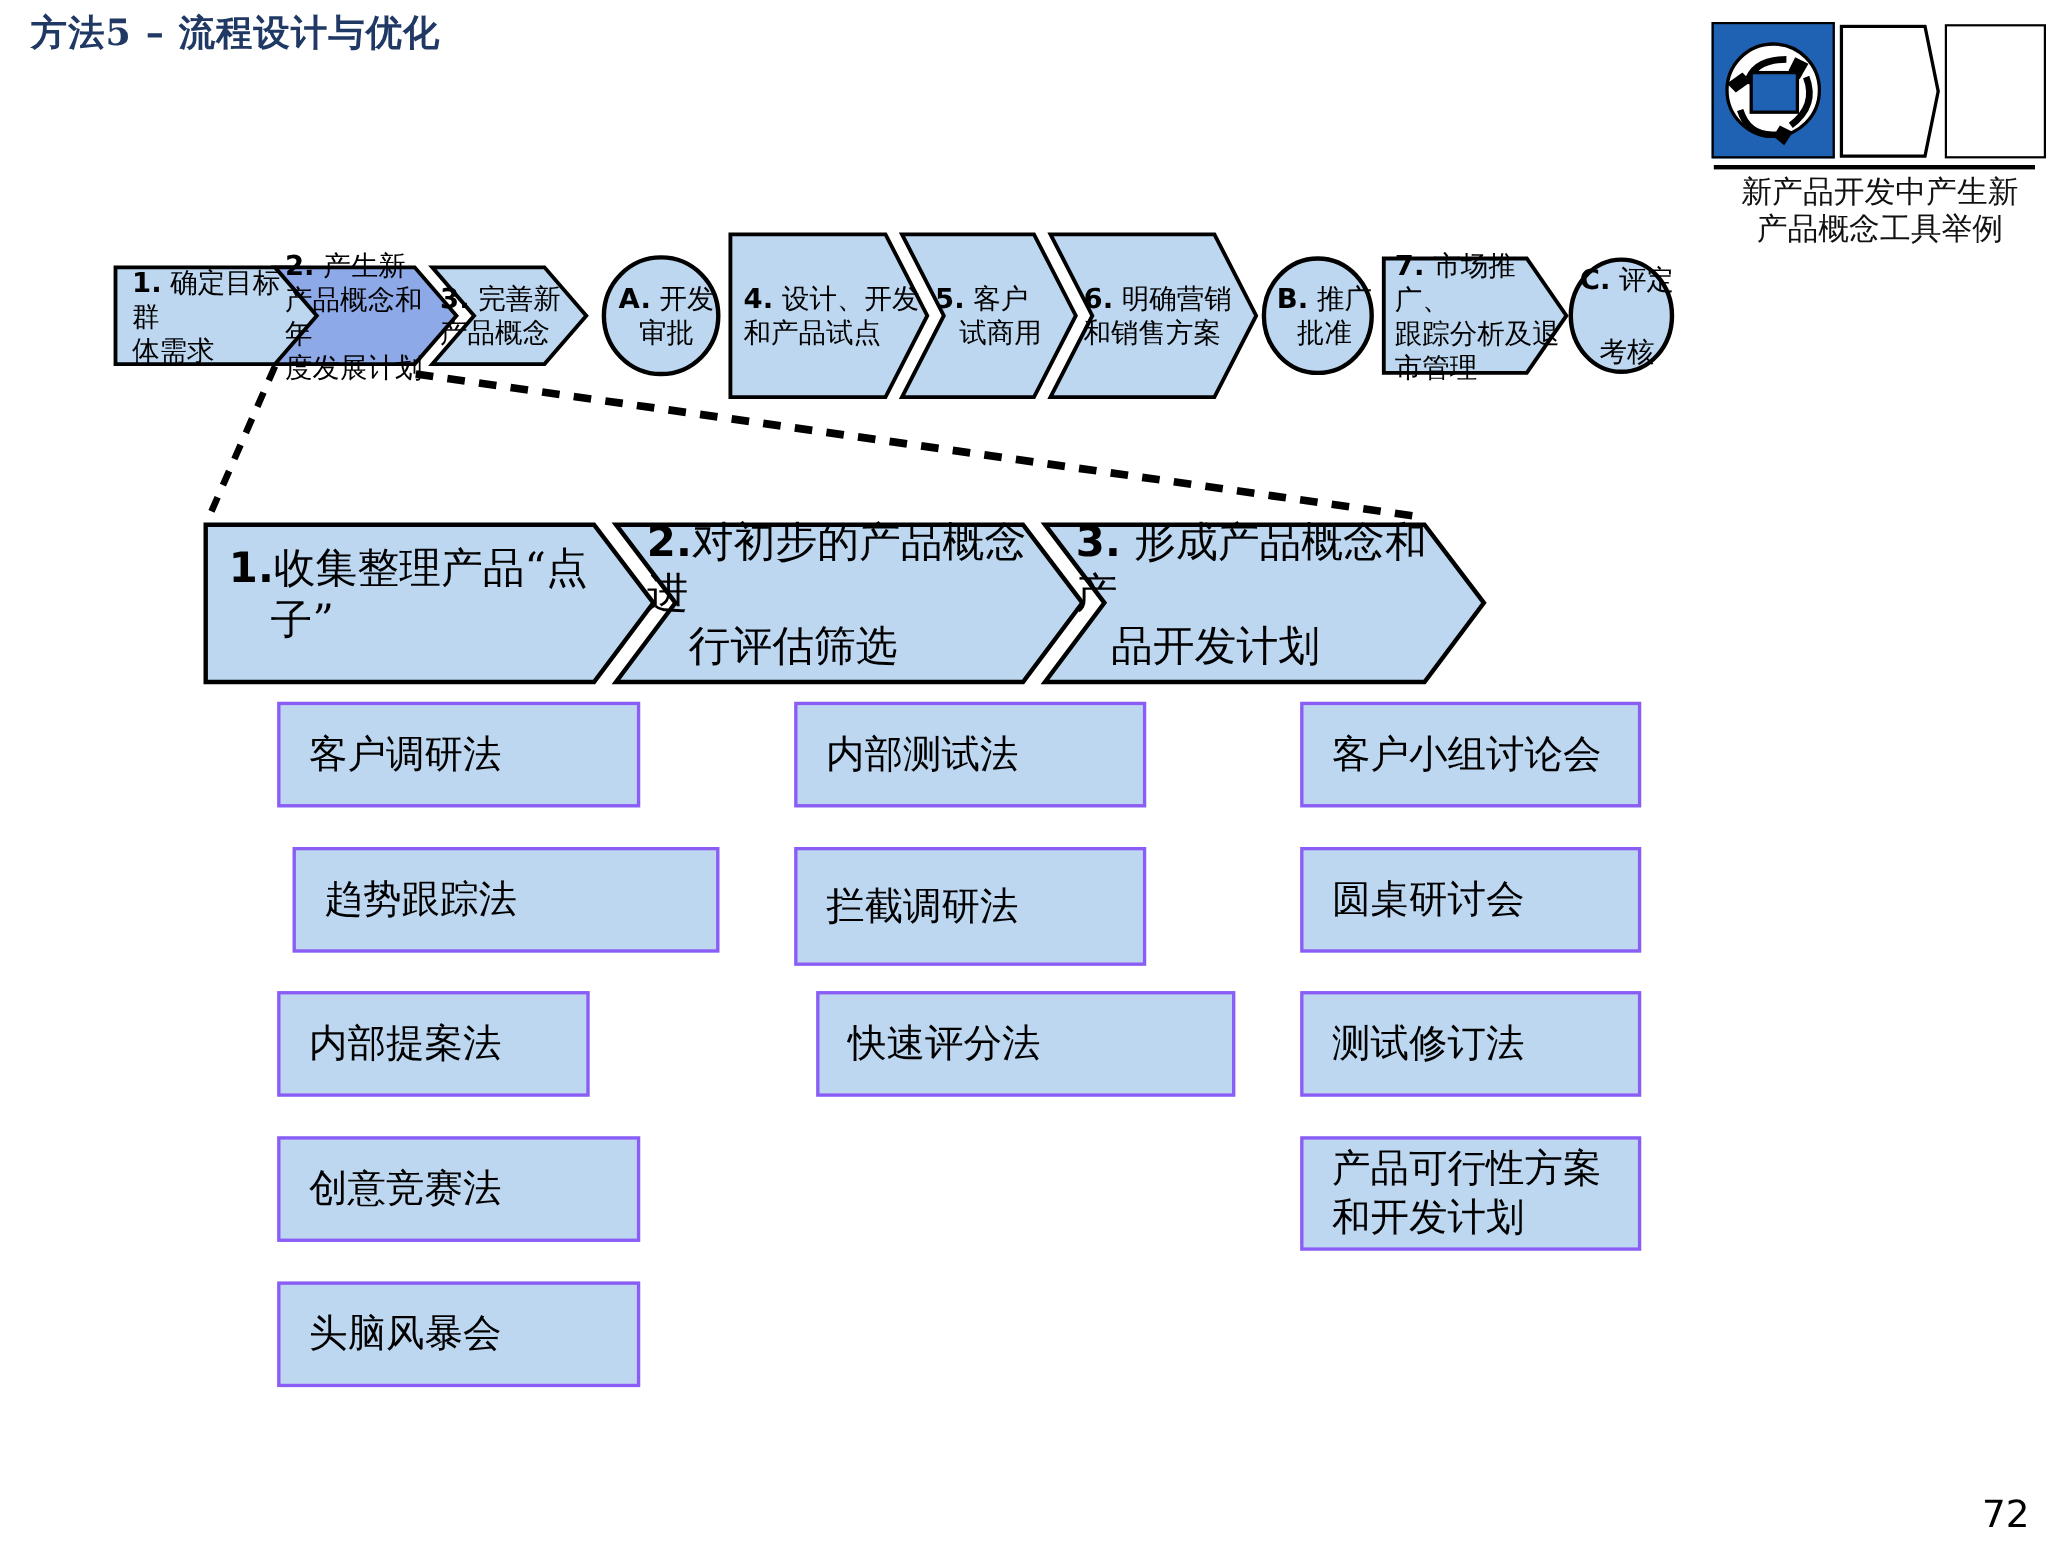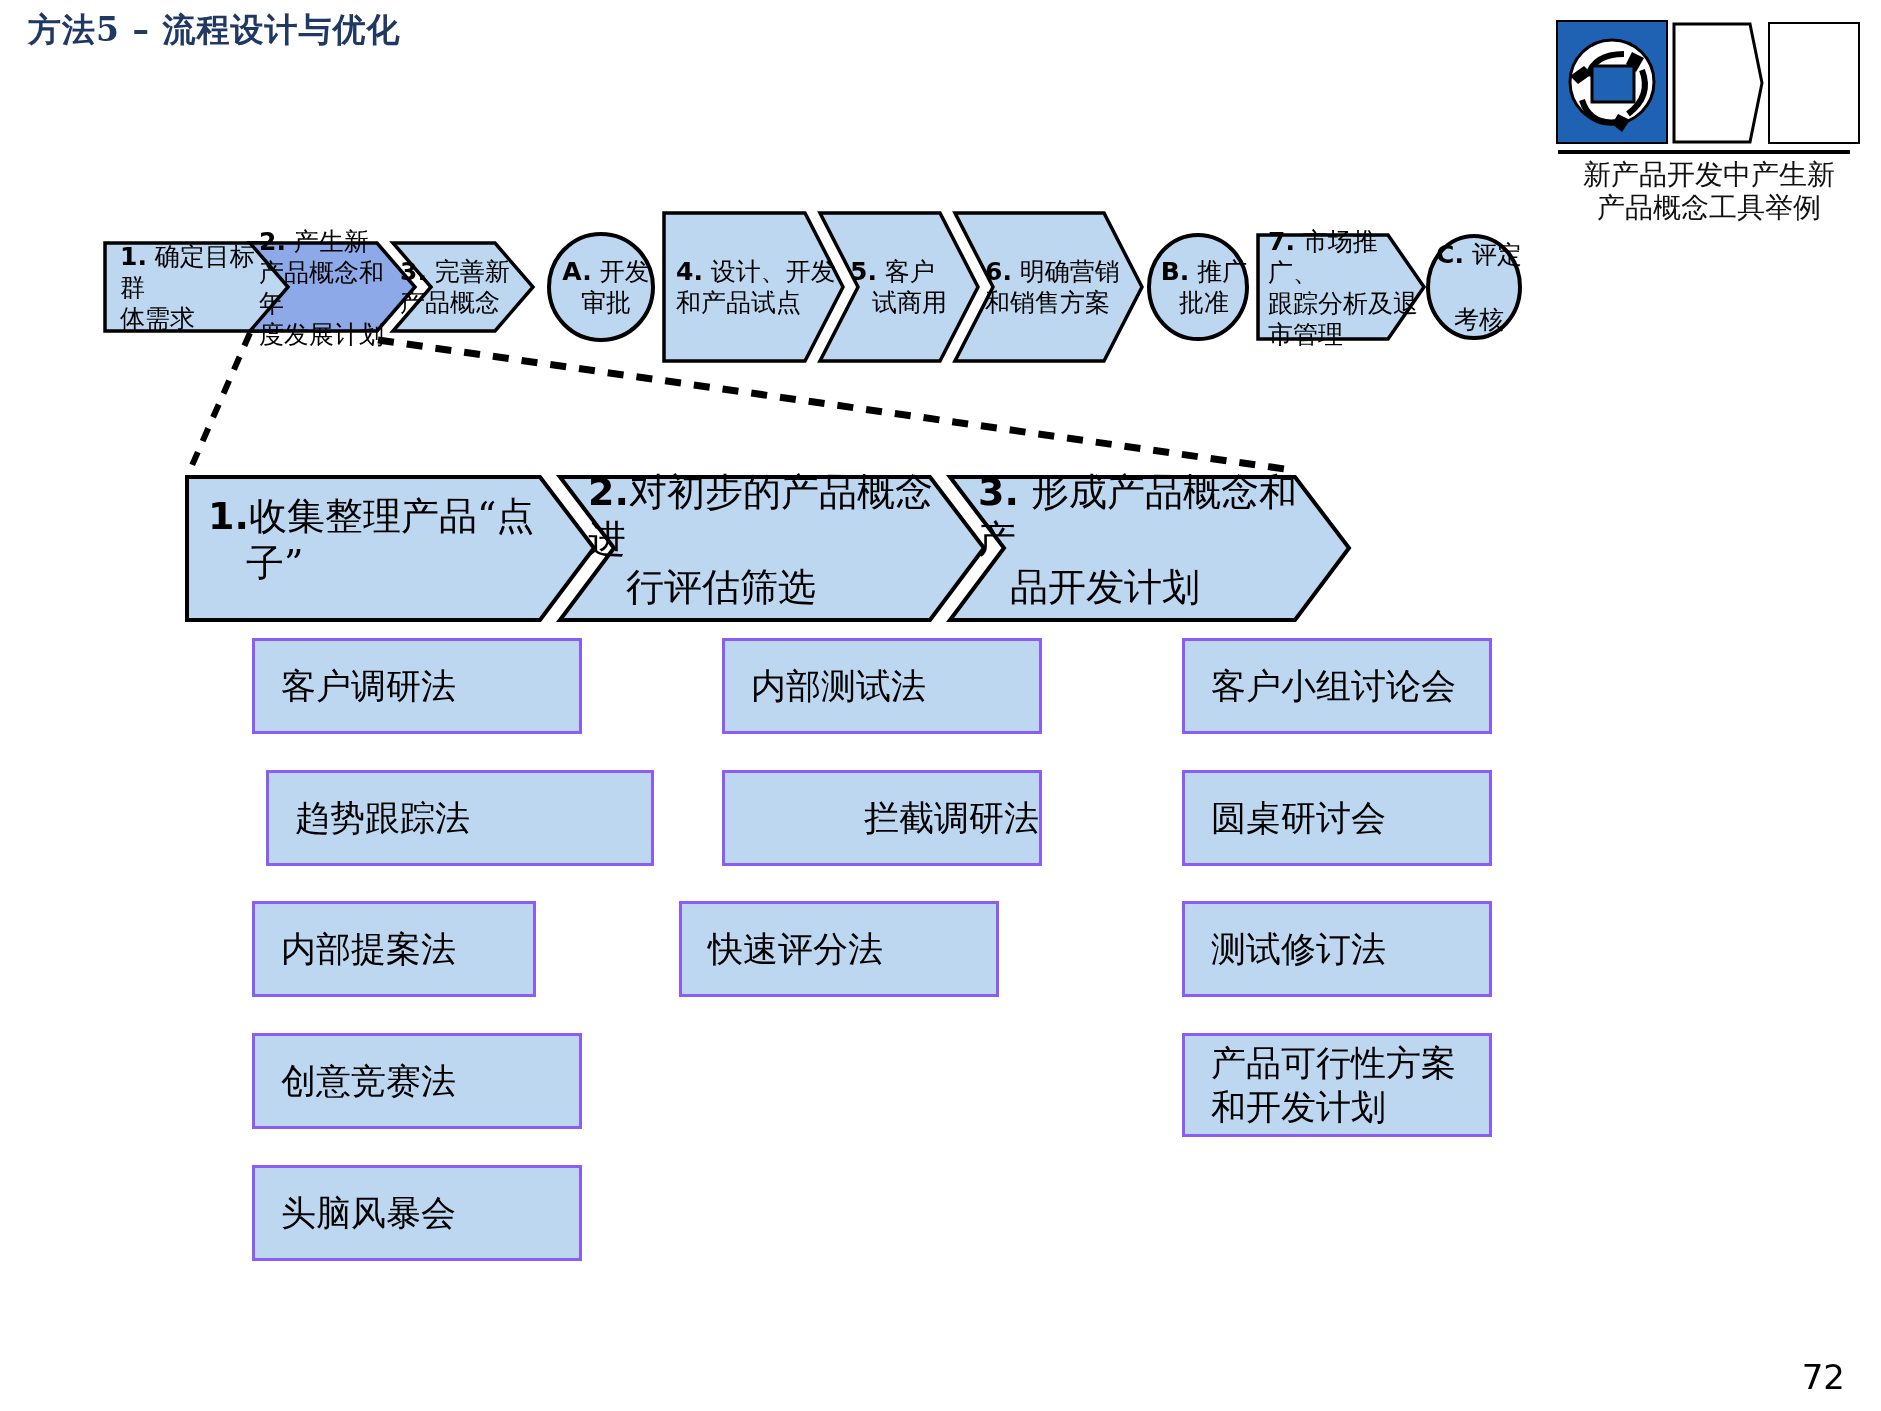--- a/index.html
+++ b/index.html
@@ -290,24 +290,24 @@
   <div class="mbox" style="left:252px; top:1033px; width:330px; height:96px;">
     <div>创意竞赛法</div>
   </div>
   <div class="mbox" style="left:252px; top:1165px; width:330px; height:96px;">
     <div>头脑风暴会</div>
   </div>
 
   <div class="mbox" style="left:722px; top:638px; width:320px; height:96px;">
     <div>内部测试法</div>
   </div>
-  <div class="mbox" style="left:722px; top:770px; width:320px; height:96px;align-items:flex-end;">
+  <div class="mbox" style="left:722px; top:770px; width:320px; height:108px;">
     <div>拦截调研法</div>
   </div>
-  <div class="mbox" style="left:679px; top:901px; width:320px; height:96px;">
+  <div class="mbox" style="left:742px; top:901px; width:381px; height:96px;">
     <div>快速评分法</div>
   </div>
 
   <div class="mbox" style="left:1182px; top:638px; width:310px; height:96px;">
     <div>客户小组讨论会</div>
   </div>
   <div class="mbox" style="left:1182px; top:770px; width:310px; height:96px;">
     <div>圆桌研讨会</div>
   </div>
   <div class="mbox" style="left:1182px; top:901px; width:310px; height:96px;">

